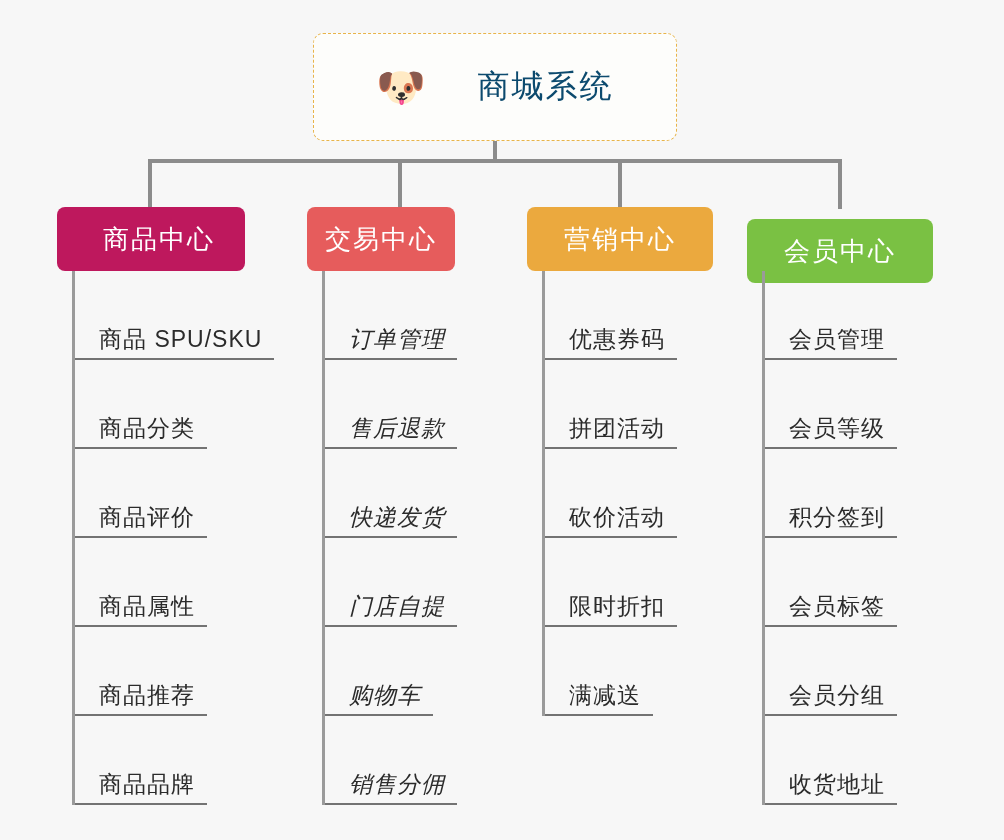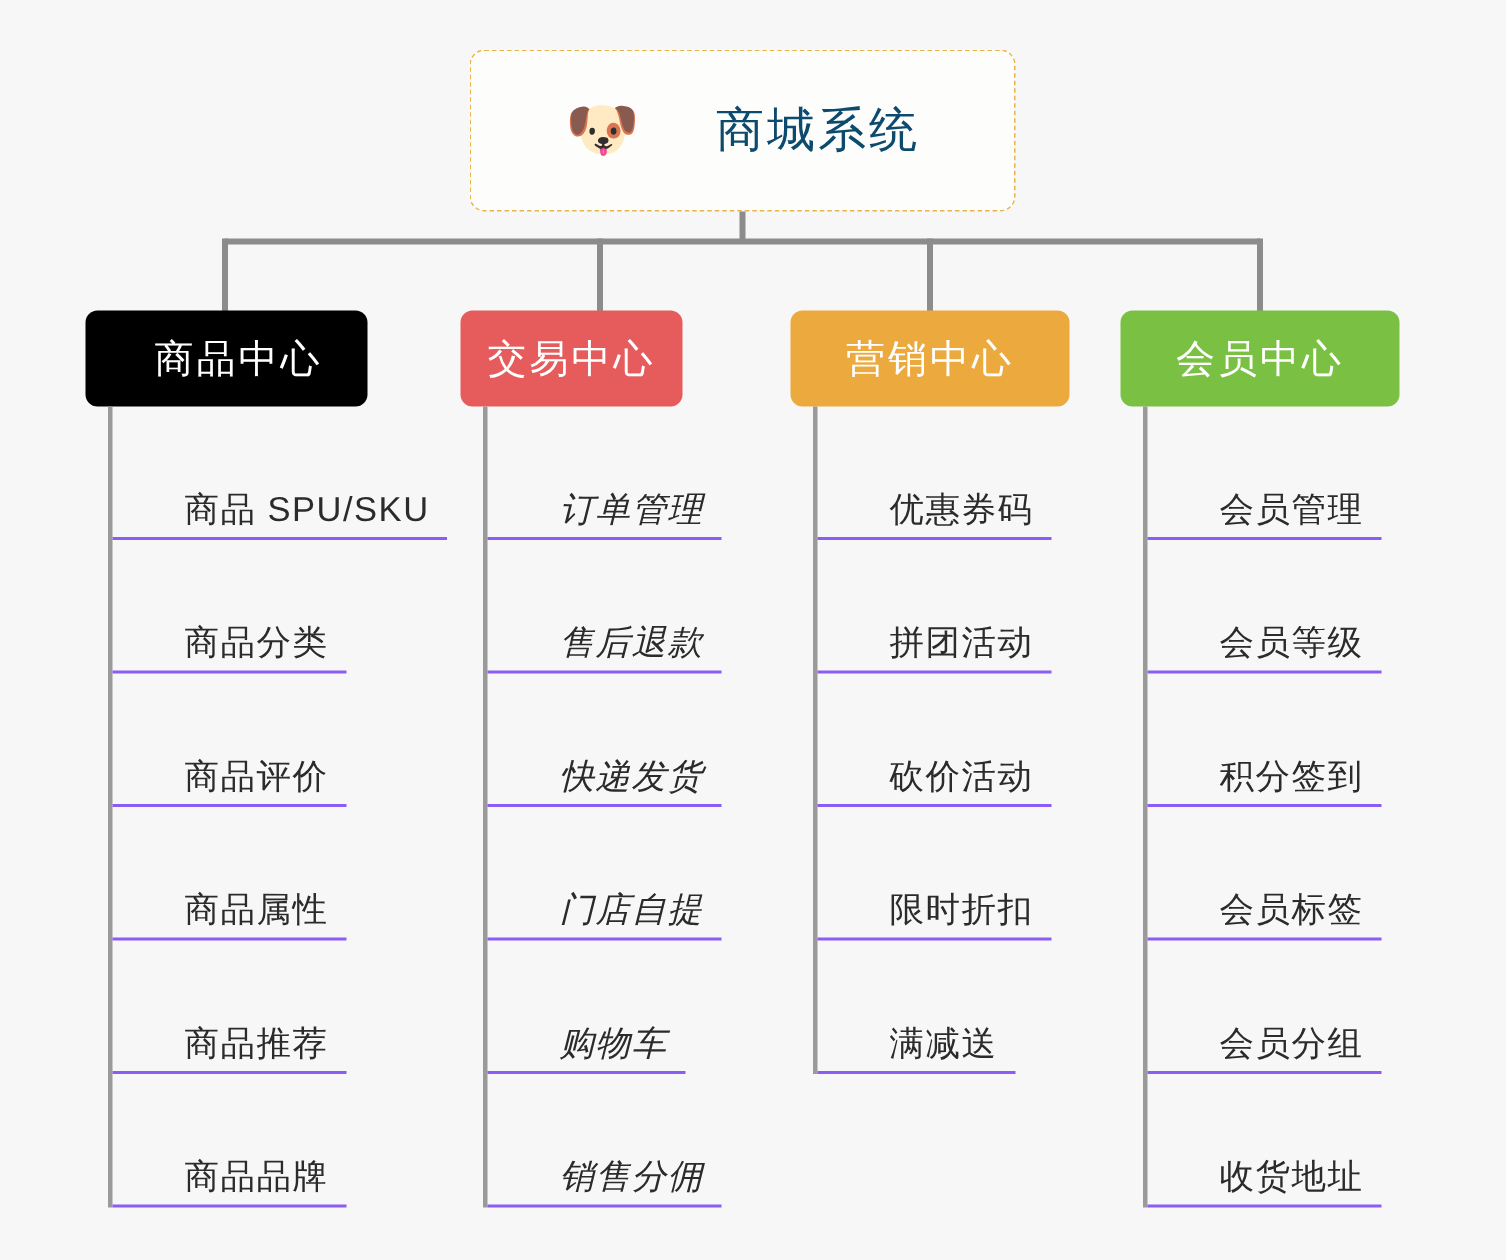--- a/index.html
+++ b/index.html
@@ -84,22 +84,22 @@
   }
   .item {
     position: relative;
     height: 89px;
     box-sizing: border-box;
     display: flex;
     align-items: flex-end;
   }
   .item-label {
     display: inline-block;
-    padding: 0 12px 3px 48px;
-    border-bottom: 2px solid #8b5cf6;
+    padding: 0 12px 3px 24px;
+    border-bottom: 2px solid #737373;
     font-size: 23px;
     color: #2b2b2b;
     white-space: nowrap;
     letter-spacing: 1px;
   }
 </style>
 </head>
 <body>
 
 <div id="mindmap">
@@ -111,21 +111,21 @@
 
   <div class="conn conn-v" style="left:493px; top:141px; height:21px;"></div>
   <div class="conn conn-h" style="left:150px; top:159px; width:690px;"></div>
   <div class="conn conn-v" style="left:148px; top:159px; height:50px;"></div>
   <div class="conn conn-v" style="left:398px; top:159px; height:50px;"></div>
   <div class="conn conn-v" style="left:618px; top:159px; height:50px;"></div>
   <div class="conn conn-v" style="left:838px; top:159px; height:50px;"></div>
 
   <div id="columns-host">
       <div class="column" style="left: 57px; width: 188px;">
-        <div class="col-header" style="width: 188px; background: #000000; padding-left: 16px;">
+        <div class="col-header" style="width: 188px; background: #be185d; padding-left: 16px;">
           <span>商品中心</span>
         </div>
       </div>
       <div class="branch" style="left: 72px;">
         <div class="item">
           <span class="item-label">商品 SPU/SKU</span>
         </div>
         <div class="item">
           <span class="item-label">商品分类</span>
         </div>
@@ -182,21 +182,21 @@
         <div class="item">
           <span class="item-label">砍价活动</span>
         </div>
         <div class="item">
           <span class="item-label">限时折扣</span>
         </div>
         <div class="item">
           <span class="item-label">满减送</span>
         </div>
       </div>
-      <div class="column" style="left: 747px; width: 186px;">
+      <div class="column" style="left: 747px; width: 186px; margin-top: 12px;">
         <div class="col-header" style="width: 186px; background: rgb(122, 193, 67);">
           <span>会员中心</span>
         </div>
       </div>
       <div class="branch" style="left: 762px;">
         <div class="item">
           <span class="item-label">会员管理</span>
         </div>
         <div class="item">
           <span class="item-label">会员等级</span>

